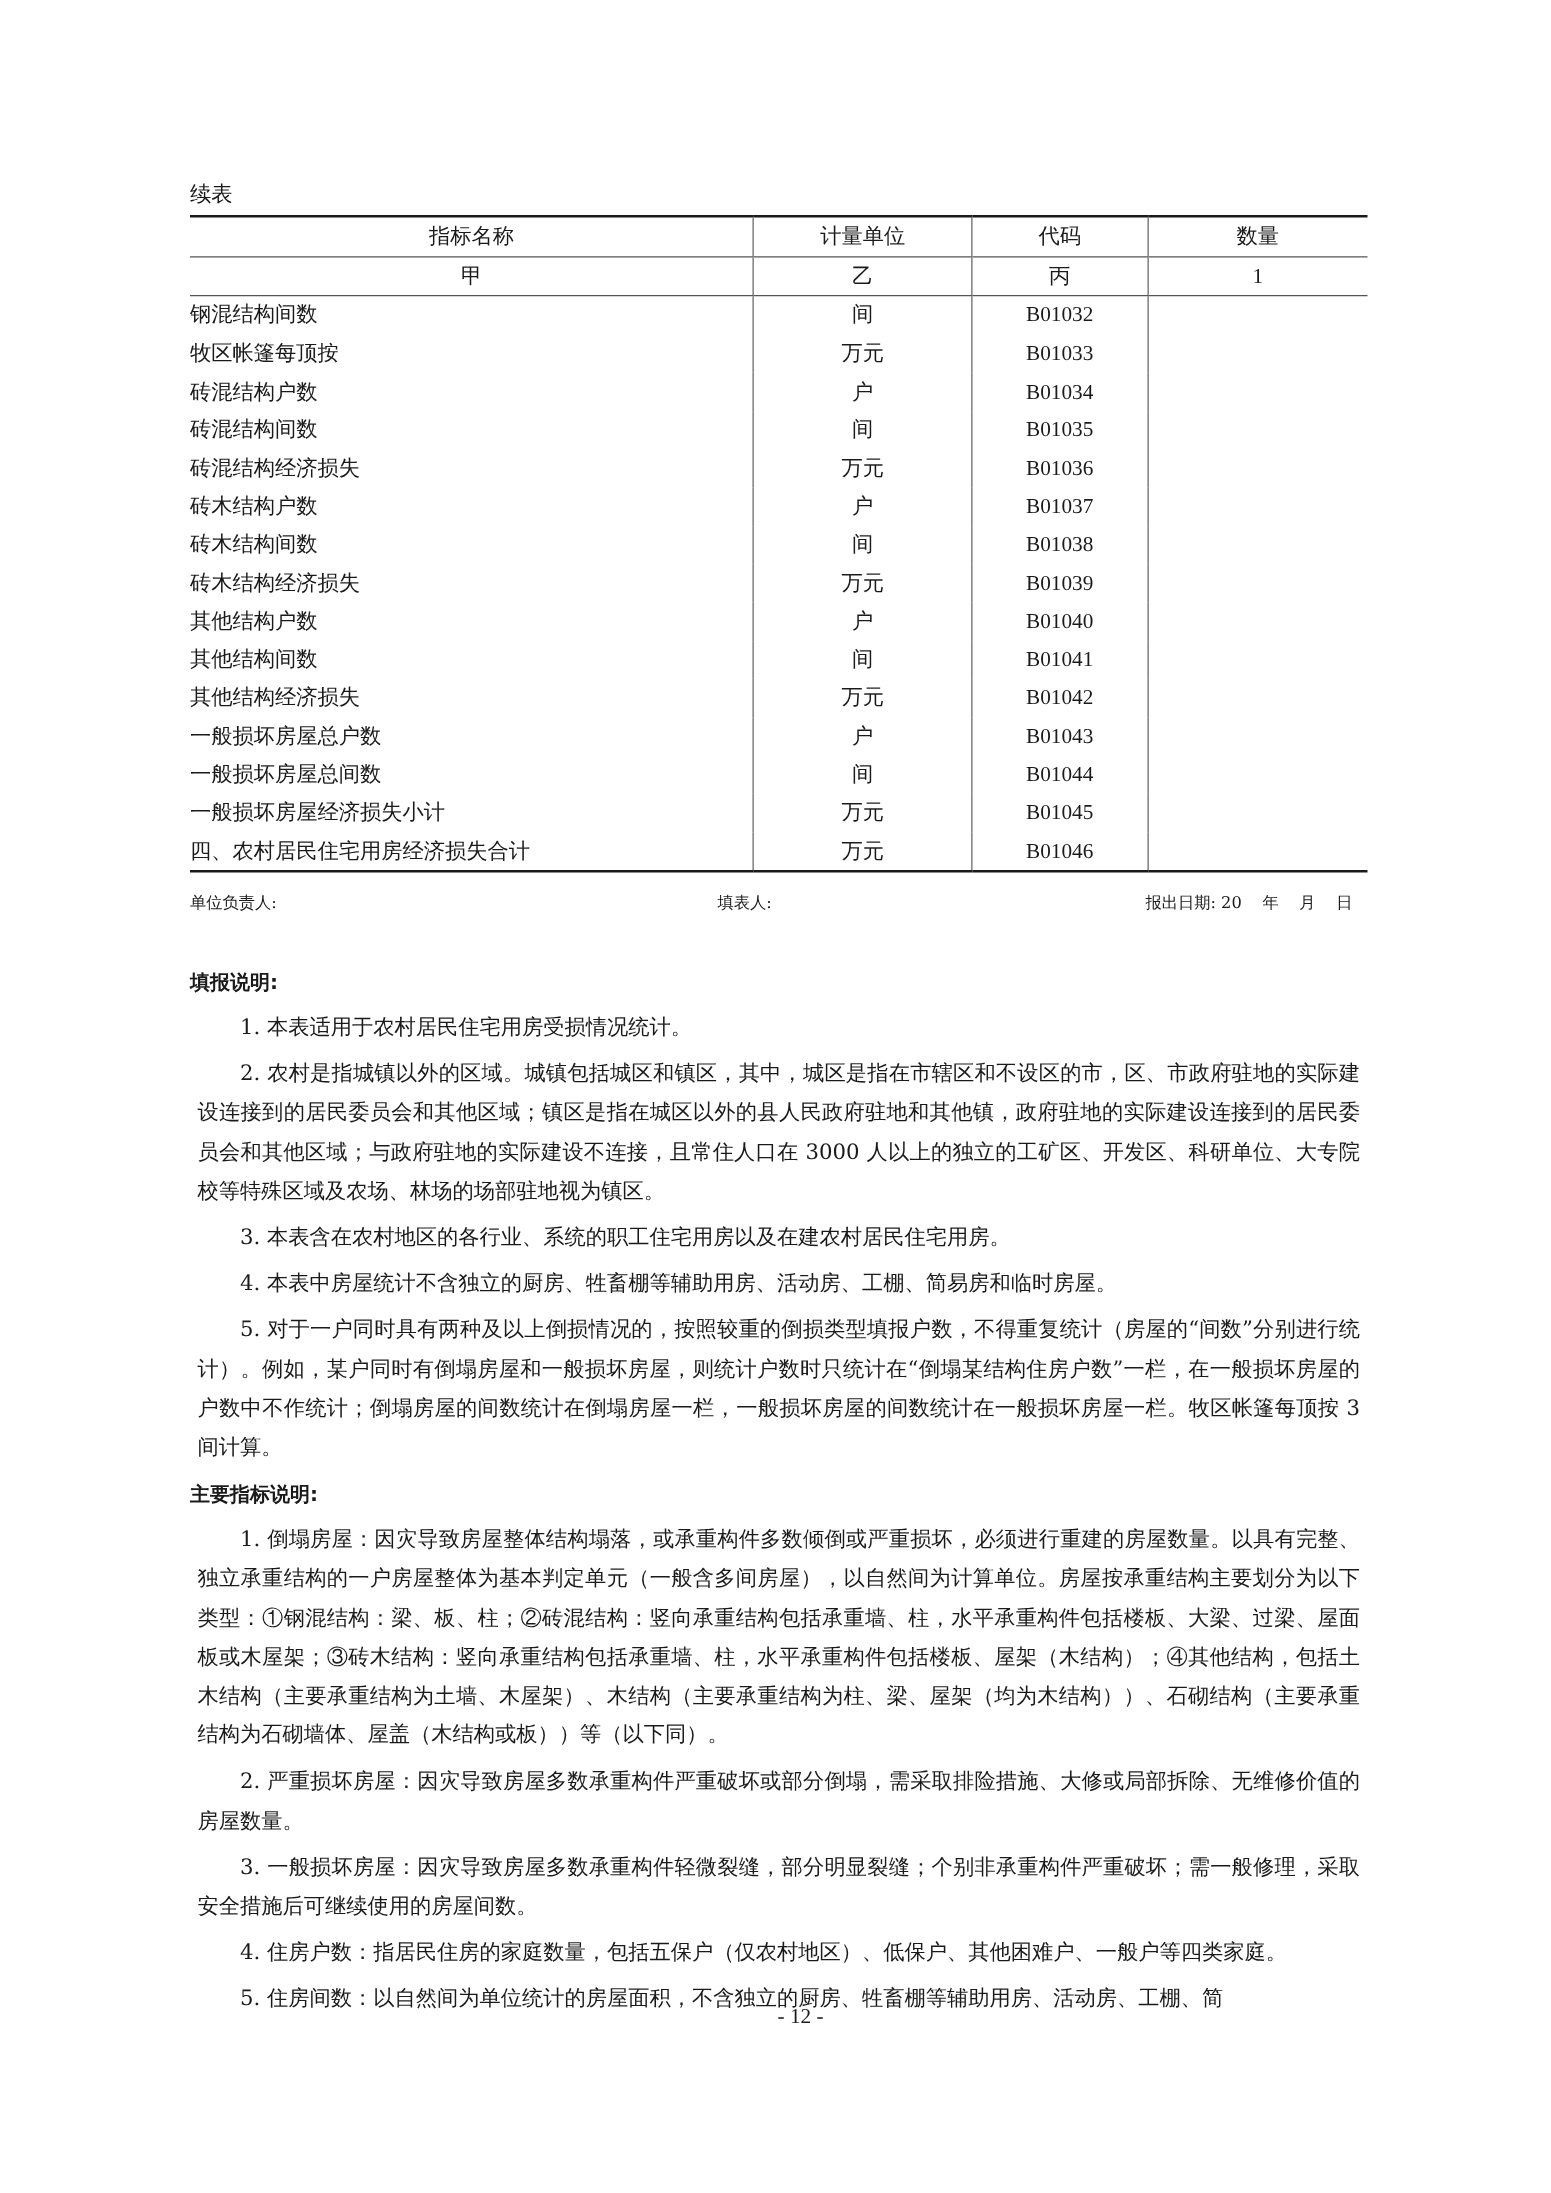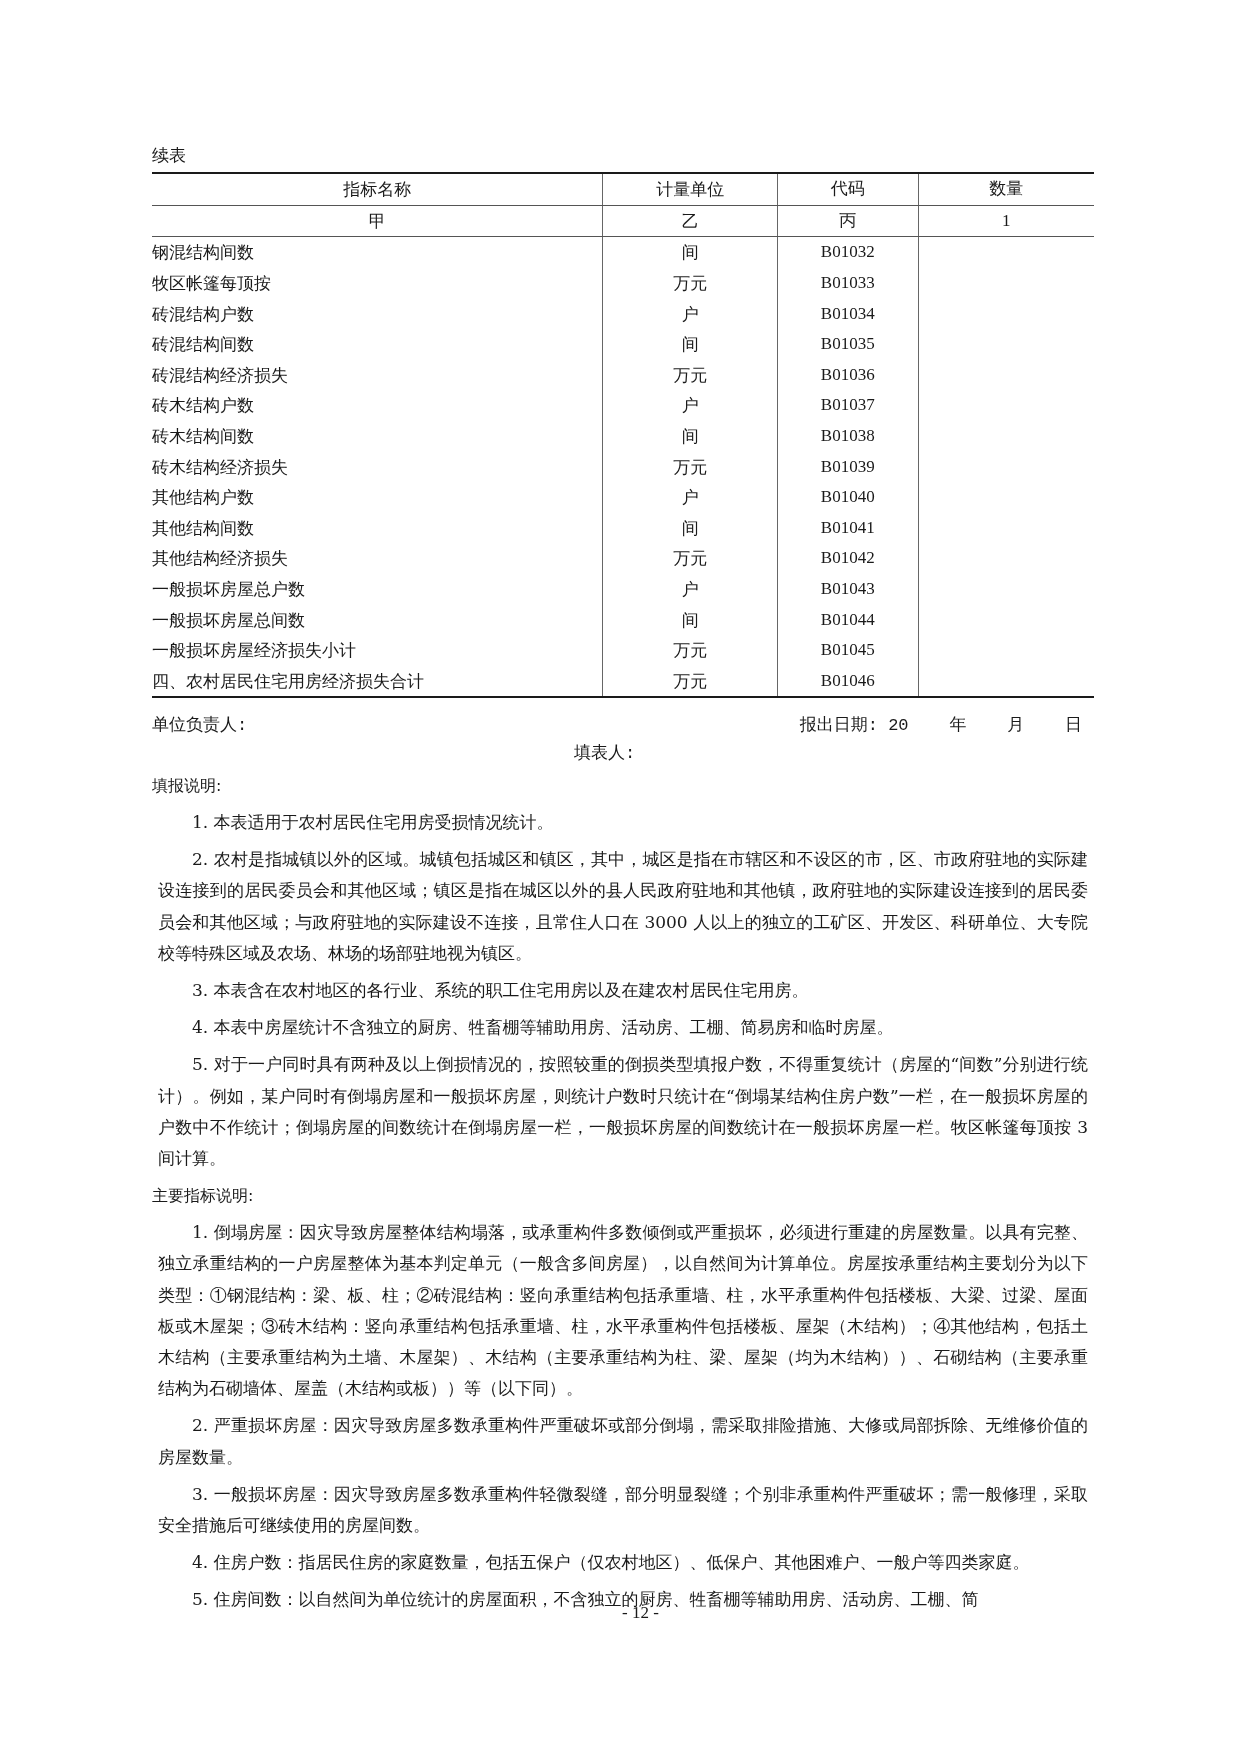--- a/index.html
+++ b/index.html
@@ -21,29 +21,28 @@
   table.data thead tr.sub th { border-bottom: 1.5px solid #555; }
   table.data tbody tr:last-child td { border-bottom: 2px solid #1a1a1a; }
   .c1 { width: 452px; text-align: left; }
   .c2 { width: 174px; text-align: center; border-left: 1.5px solid #666; }
   .c3 { width: 140px; text-align: center; border-left: 1.5px solid #666; font-family: "Liberation Serif", serif; }
   .c4 { width: 176px; text-align: center; border-left: 1.5px solid #666; font-family: "Liberation Serif", serif; }
   th.c1 { text-align: center; }
   td.indent { padding-left: 58px; }
   .sign-row {
     position: absolute; left: 0; top: 713px; width: 942px; height: 24px;
-    font-size: 17px;
-    font-family: Liberation Mono, monospace;
+    font-size: 13px;
   }
   .sign-row span { position: absolute; top: 0; white-space: pre; }
   .s-head { left: 0; }
-  .s-filler { left: 422px; margin-top: 28px; }
+  .s-filler { left: 422px; }
   .s-date { right: 12px; }
   .notes { position: absolute; left: 0; top: 770px; width: 942px; font-size: 17px; }
-  .sec-title { font-weight: normal; font-family: "DejaVu Sans", "Liberation Sans", sans-serif; font-size: 16px; line-height: 31px; height: 31px; }
+  .sec-title { font-weight: bold; font-family: "DejaVu Sans", "Liberation Sans", sans-serif; font-size: 16px; line-height: 31px; height: 31px; }
   .para { line-height: 31.2px; text-indent: 34px; text-align: justify; margin: 6px; }
   .footer { position: absolute; left: 0; top: 1603px; width: 1241px; text-align: center; font-size: 17px; font-family: "Liberation Serif", serif; padding-left: 20px; }
 </style>
 </head>
 <body>
 
 <div class="page">
   <div class="cont-label">续表</div>
 
   <table class="data">

